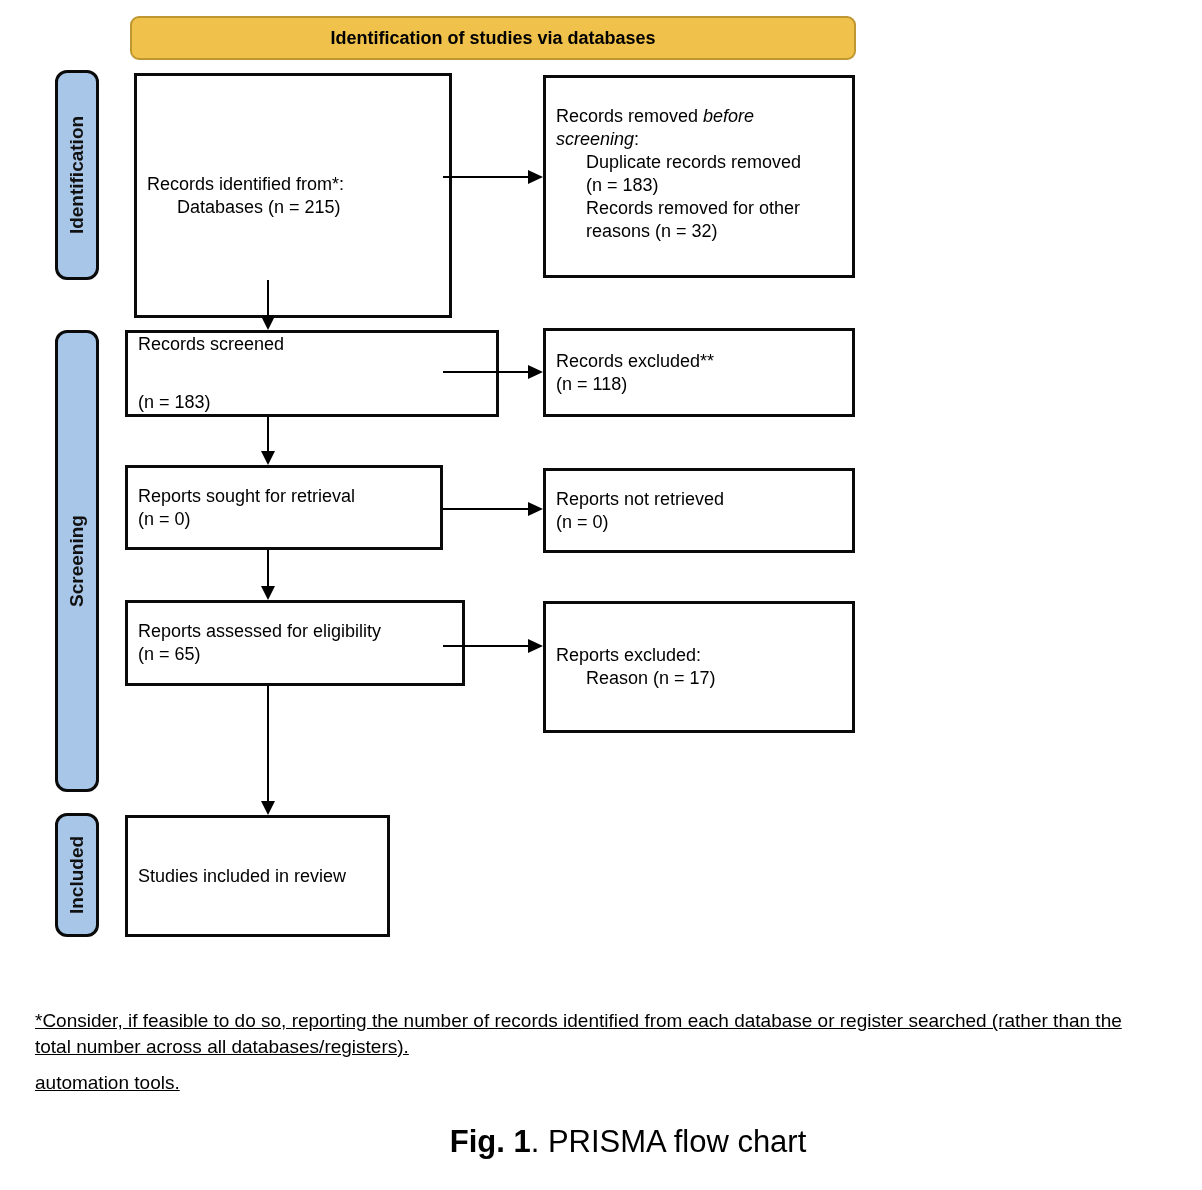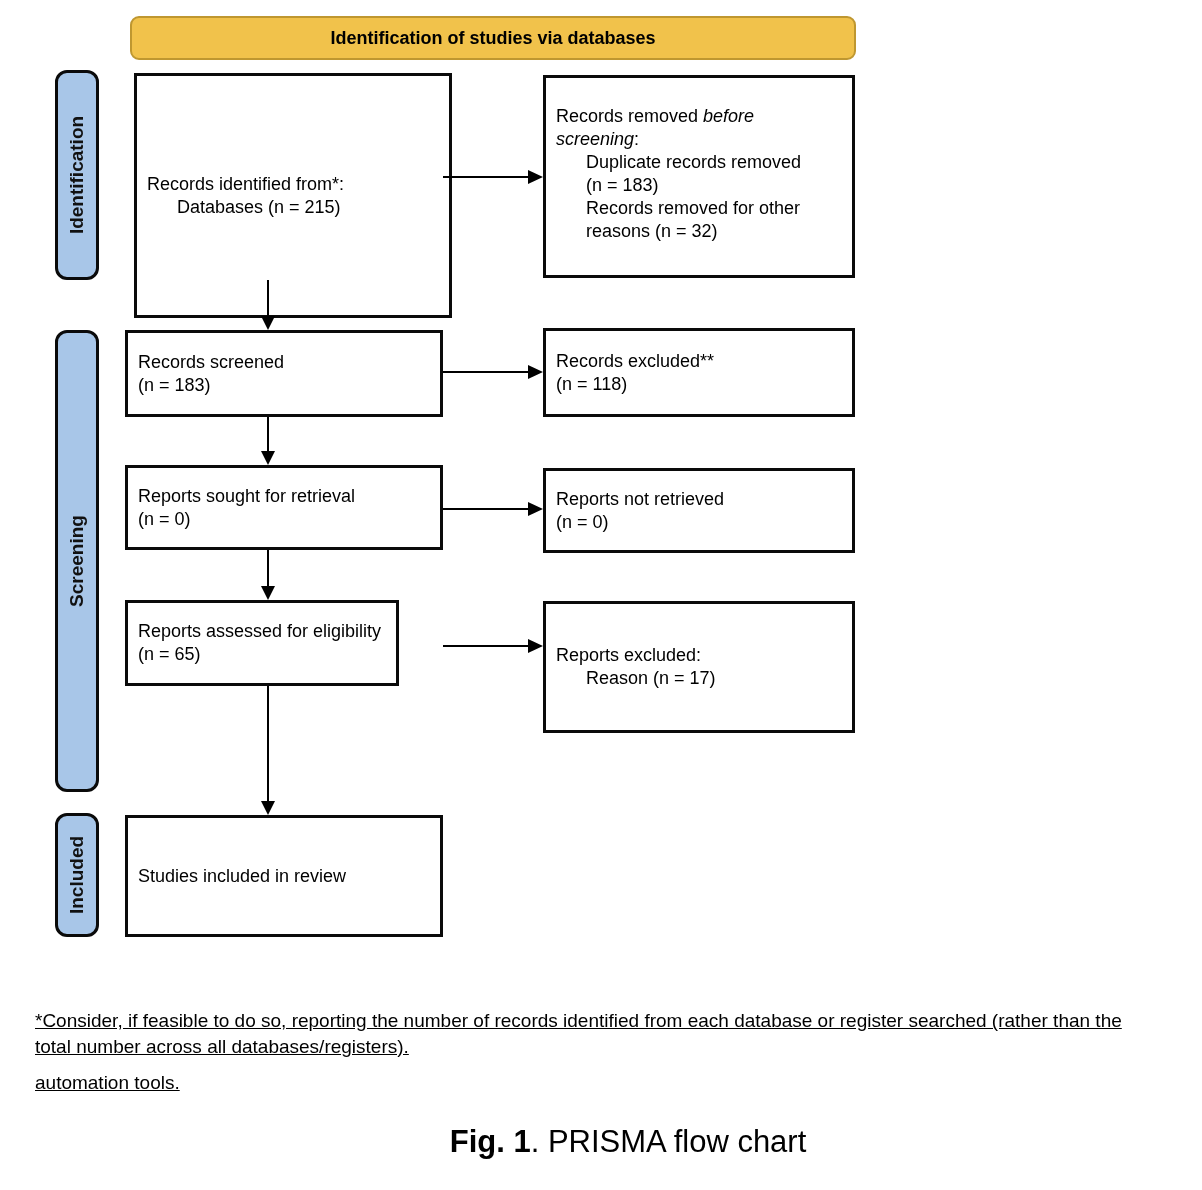--- a/index.html
+++ b/index.html
@@ -89,48 +89,48 @@
 
   <div class="box top" style="left:543px;top:75px;width:312px;height:203px;">
     <div><span>Records removed </span><span class="it">before</span></div>
     <div><span class="it">screening</span><span>:</span></div>
     <div class="indent">Duplicate records removed</div>
     <div class="indent">(n = 183)</div>
     <div class="indent">Records removed for other</div>
     <div class="indent">reasons (n = 32)</div>
   </div>
 
-  <div class="box" style="left:125px;top:330px;width:318px;height:87px;">
+  <div class="box" style="left:125px;top:330px;width:374px;height:87px;justify-content:space-between;">
     <div>Records screened</div>
     <div>(n = 183)</div>
   </div>
   <div class="box" style="left:543px;top:328px;width:312px;height:89px;">
     <div>Records excluded**</div>
     <div>(n = 118)</div>
   </div>
 
   <div class="box" style="left:125px;top:465px;width:318px;height:85px;">
     <div>Reports sought for retrieval</div>
     <div>(n = 0)</div>
   </div>
   <div class="box" style="left:543px;top:468px;width:312px;height:85px;">
     <div>Reports not retrieved</div>
     <div>(n = 0)</div>
   </div>
 
-  <div class="box" style="left:125px;top:600px;width:274px;height:86px;">
+  <div class="box" style="left:125px;top:600px;width:340px;height:86px;">
     <div>Reports assessed for eligibility</div>
     <div>(n = 65)</div>
   </div>
   <div class="box" style="left:543px;top:601px;width:312px;height:132px;">
     <div>Reports excluded:</div>
     <div class="indent">Reason (n = 17)</div>
   </div>
 
-  <div class="box" style="left:125px;top:815px;width:318px;height:122px;">
+  <div class="box" style="left:125px;top:815px;width:265px;height:122px;">
     <div>Studies included in review</div>
   </div>
 
   <div>
     <div class="shaft-h" style="left:443px;top:176px;width:86px;"></div>
     <div class="head-right" style="left:528px;top:170px;"></div>
   </div>
   <div>
     <div class="shaft-h" style="left:443px;top:371px;width:86px;"></div>
     <div class="head-right" style="left:528px;top:365px;"></div>

